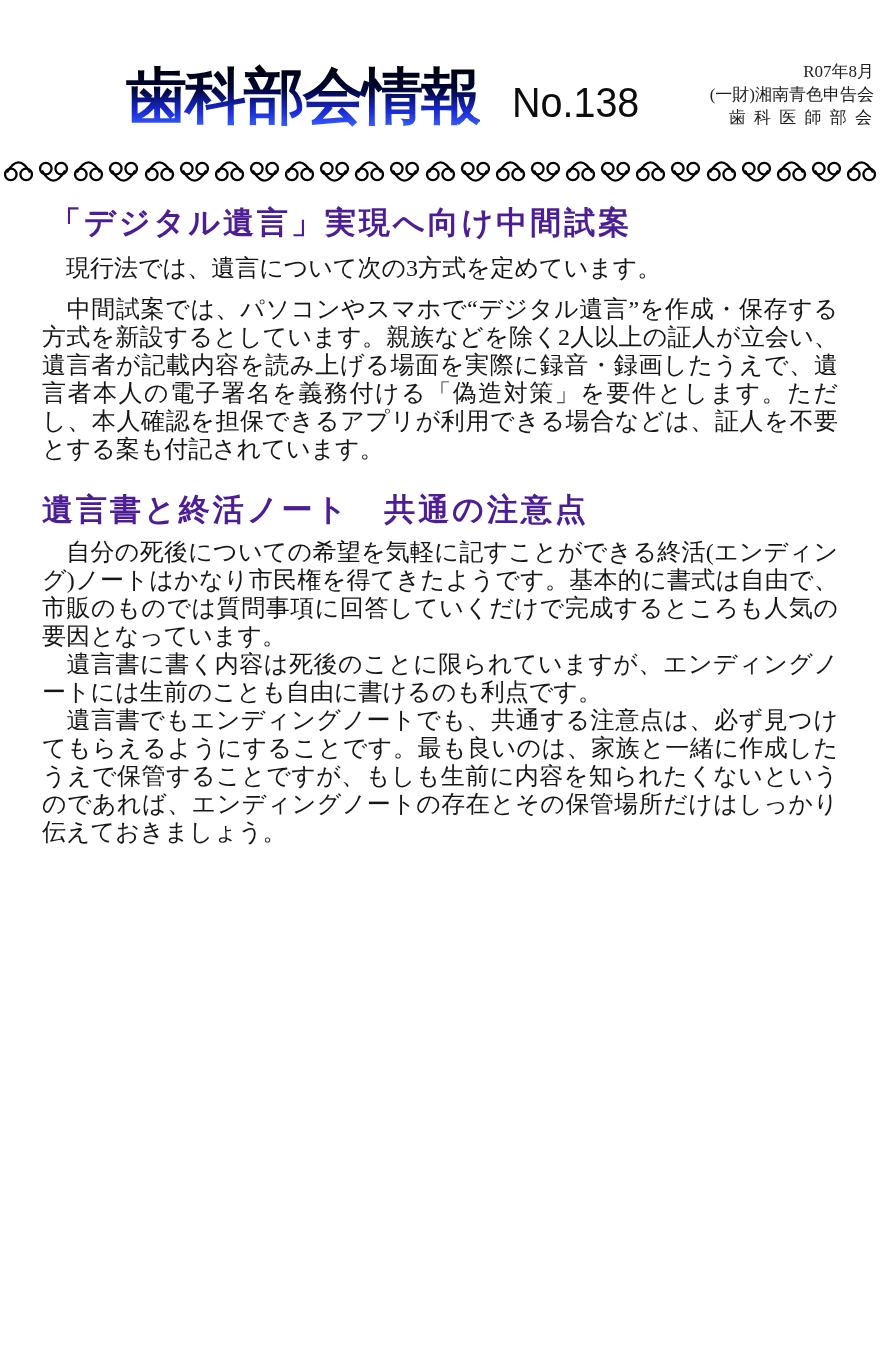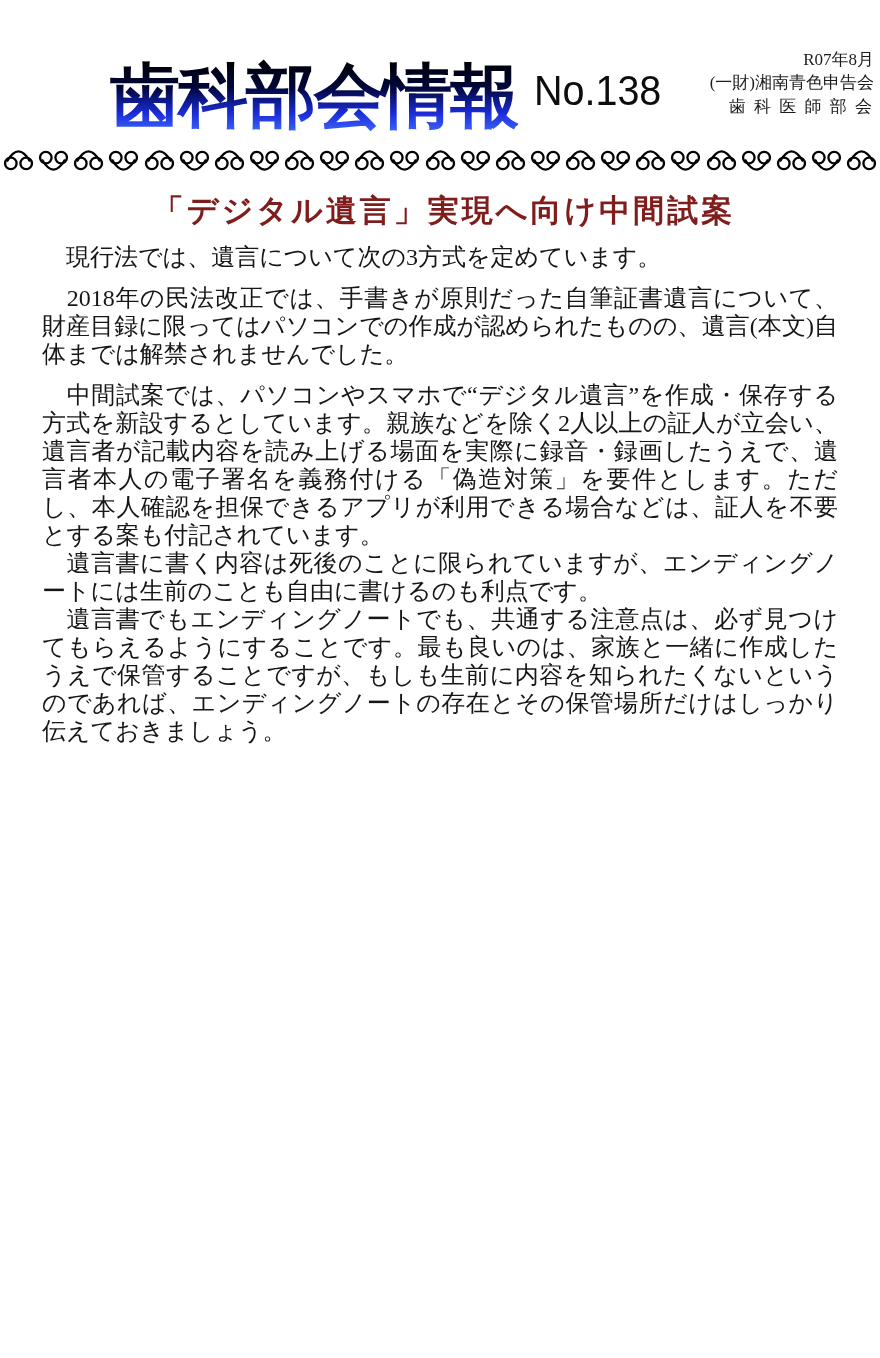--- a/index.html
+++ b/index.html
@@ -15,24 +15,24 @@
   }
 
   
   .masthead { padding-top:48px; }
   .mast-row {
     display:flex;
     align-items:flex-end;
     padding:0 6px 0 110px;
   }
   .mast-title {
-    margin:0;
+    margin:16px;
     font-family:Liberation Serif, serif;
     font-weight:900;
-    font-size:70px;
+    font-size:61px;
     line-height:1.08;
     letter-spacing:-2px;
     white-space:nowrap;
     color:#1b2bd0;
   }
   @supports ((-webkit-background-clip:text) or (background-clip:text)) {
     .mast-title {
       background:linear-gradient(180deg,#000000 0%,#00063a 38%,#1a2bd8 72%,#3f6bff 100%);
       -webkit-background-clip:text;
       background-clip:text;
@@ -77,23 +77,22 @@
   
   .content { padding:4px 42px 0 42px; font-size:24px; line-height:28px; }
   .content p { margin:0; text-align:justify; }
   .content p.gap { margin-top:13px; }
   h2.sec-heading {
     font-family:"DejaVu Sans","Liberation Sans",sans-serif;
     font-weight:900;
     font-size:31px;
     line-height:1.2;
     letter-spacing:3px;
-    color:#7f1d1d;
+    color:#4c1d95;
     margin:0 0 11px 0;
-    text-align:center;
   }
   h2.first { margin:14px 0 10px 8px; }
   h2.second { margin:28px 0 10px 0; }
   ul.will-list {
     list-style:none;
     margin:2px 0 0 0;
     padding:0 0 0 13px;
   }
   ul.will-list li { line-height:31px; }
 </style>
@@ -239,24 +238,25 @@
           <path d="M5,14 Q17,-7 29,14"></path>
         </svg>
       </div>
   </header>
 
   <main class="content">
 
     <section>
       <h2 class="sec-heading first">「デジタル遺言」実現へ向け中間試案</h2>
       <p class="gap">　現行法では、遺言について次の3方式を定めています。</p>
-      <p class="gap">　2018年の民法改正では、手書きが原則だった自筆証書遺言について、財産目録に限ってはパソコンでの作成が認められたものの、遺言(本文)自体までは解禁されませんでした。</p>
       <p class="gap">　中間試案では、パソコンやスマホで“デジタル遺言”を作成・保存する方式を新設するとしています。親族などを除く2人以上の証人が立会い、遺言者が記載内容を読み上げる場面を実際に録音・録画したうえで、遺言者本人の電子署名を義務付ける「偽造対策」を要件とします。ただし、本人確認を担保できるアプリが利用できる場合などは、証人を不要とする案も付記されています。</p>
     </section>
 
     <section>
+      <h2 class="sec-heading second">遺言書と終活ノート　共通の注意点</h2>
+      <p>　自分の死後についての希望を気軽に記すことができる終活(エンディング)ノートはかなり市民権を得てきたようです。基本的に書式は自由で、市販のものでは質問事項に回答していくだけで完成するところも人気の要因となっています。</p>
       <p>　遺言書に書く内容は死後のことに限られていますが、エンディングノートには生前のことも自由に書けるのも利点です。</p>
       <p>　遺言書でもエンディングノートでも、共通する注意点は、必ず見つけてもらえるようにすることです。最も良いのは、家族と一緒に作成したうえで保管することですが、もしも生前に内容を知られたくないというのであれば、エンディングノートの存在とその保管場所だけはしっかり伝えておきましょう。</p>
     </section>
 
   </main>
 
 </div>
 
 </body></html>

